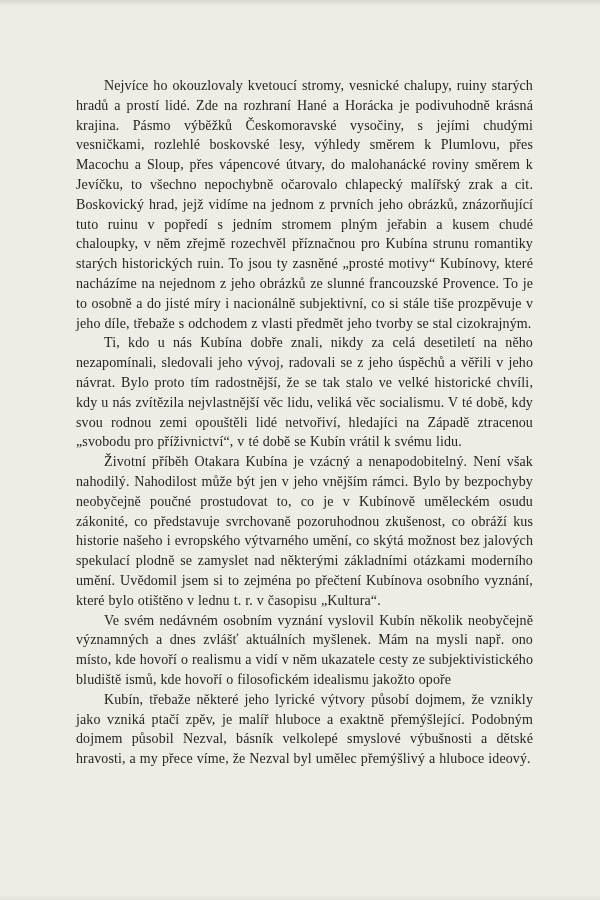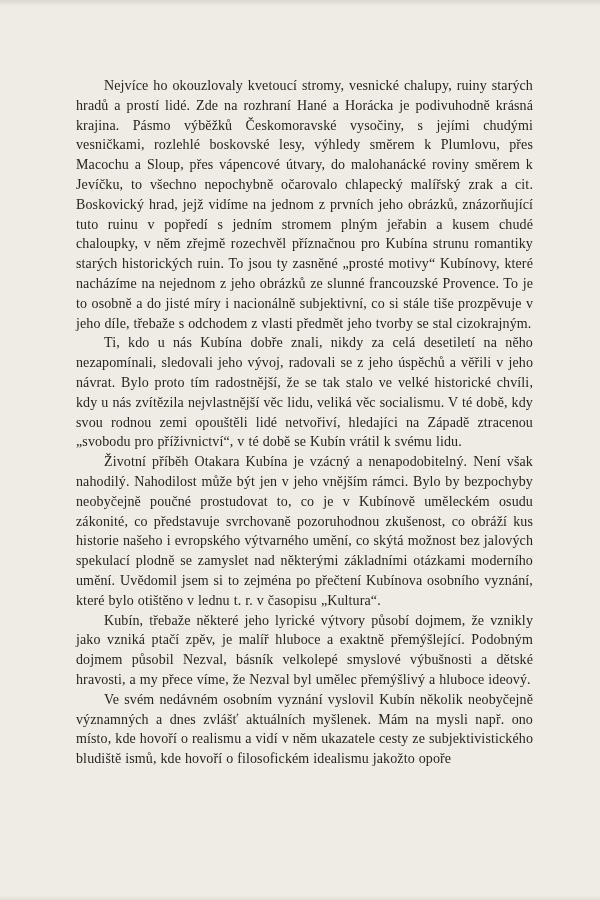--- a/index.html
+++ b/index.html
@@ -35,16 +35,16 @@
   }
 </style>
 </head>
 <body>
 
 <div class="page">
   <div class="text-block">
     <p>Nejvíce ho okouzlovaly kvetoucí stromy, vesnické chalupy, ruiny starých hradů a prostí lidé. Zde na rozhraní Hané a Horácka je podivuhodně krásná krajina. Pásmo výběžků Českomoravské vysočiny, s jejími chudými vesničkami, rozlehlé boskovské lesy, výhledy směrem k Plumlovu, přes Macochu a Sloup, přes vápencové útvary, do malohanácké roviny směrem k Jevíčku, to všechno nepochybně očarovalo chlapecký malířský zrak a cit. Boskovický hrad, jejž vidíme na jednom z prvních jeho obrázků, znázorňující tuto ruinu v popředí s jedním stromem plným jeřabin a kusem chudé chaloupky, v něm zřejmě rozechvěl příznačnou pro Kubína strunu romantiky starých historických ruin. To jsou ty zasněné „prosté motivy“ Kubínovy, které nacházíme na nejednom z jeho obrázků ze slunné francouzské Provence. To je to osobně a do jisté míry i nacionálně subjektivní, co si stále tiše prozpěvuje v jeho díle, třebaže s odchodem z vlasti předmět jeho tvorby se stal cizokrajným.</p>
     <p>Ti, kdo u nás Kubína dobře znali, nikdy za celá desetiletí na něho nezapomínali, sledovali jeho vývoj, radovali se z jeho úspěchů a věřili v jeho návrat. Bylo proto tím radostnější, že se tak stalo ve velké historické chvíli, kdy u nás zvítězila nejvlastnější věc lidu, veliká věc socialismu. V té době, kdy svou rodnou zemi opouštěli lidé netvořiví, hledajíci na Západě ztracenou „svobodu pro příživnictví“, v té době se Kubín vrátil k svému lidu.</p>
     <p>Životní příběh Otakara Kubína je vzácný a nenapodobitelný. Není však nahodilý. Nahodilost může být jen v jeho vnějším rámci. Bylo by bezpochyby neobyčejně poučné prostudovat to, co je v Kubínově uměleckém osudu zákonité, co představuje svrchovaně pozoruhodnou zkušenost, co obráží kus historie našeho i evropského výtvarného umění, co skýtá možnost bez jalových spekulací plodně se zamyslet nad některými základními otázkami moderního umění. Uvědomil jsem si to zejména po přečtení Kubínova osobního vyznání, které bylo otištěno v lednu t. r. v časopisu „Kultura“.</p>
+    <p>Ve svém nedávném osobním vyznání vyslovil Kubín několik neobyčejně významných a dnes zvlášť aktuálních myšlenek. Mám na mysli např. ono místo, kde hovoří o realismu a vidí v něm ukazatele cesty ze subjektivistického bludiště ismů, kde hovoří o filosofickém idealismu jakožto opoře</p>
     <p>Kubín, třebaže některé jeho lyrické výtvory působí dojmem, že vznikly jako vzniká ptačí zpěv, je malíř hluboce a exaktně přemýšlející. Podobným dojmem působil Nezval, básník velkolepé smyslové výbušnosti a dětské hravosti, a my přece víme, že Nezval byl umělec přemýšlivý a hluboce ideový.</p>
-    <p>Ve svém nedávném osobním vyznání vyslovil Kubín několik neobyčejně významných a dnes zvlášť aktuálních myšlenek. Mám na mysli např. ono místo, kde hovoří o realismu a vidí v něm ukazatele cesty ze subjektivistického bludiště ismů, kde hovoří o filosofickém idealismu jakožto opoře</p>
   </div>
 </div>
 
 </body></html>

